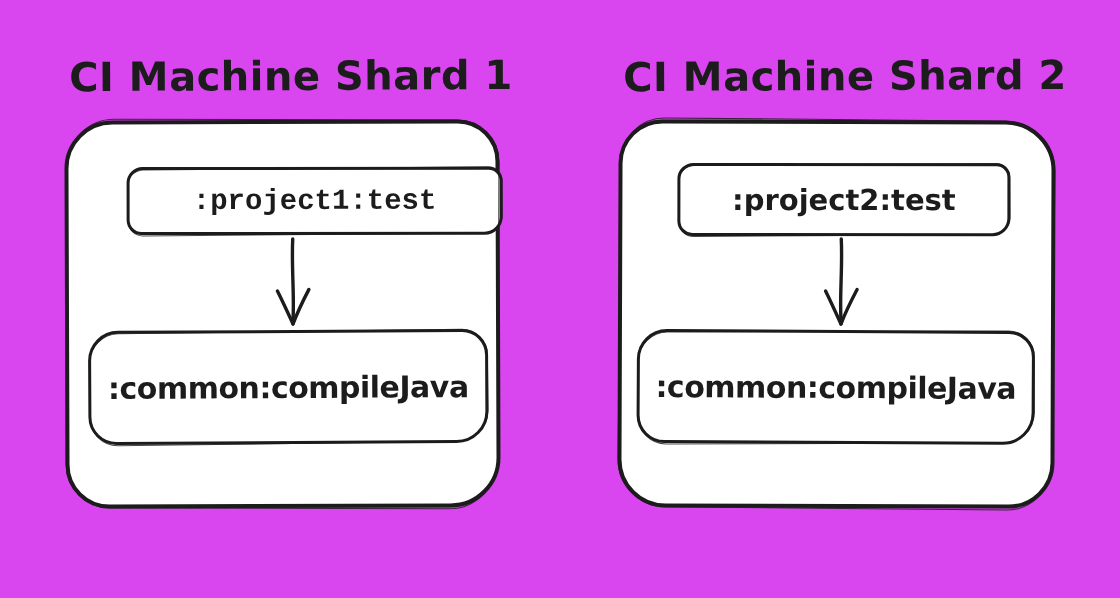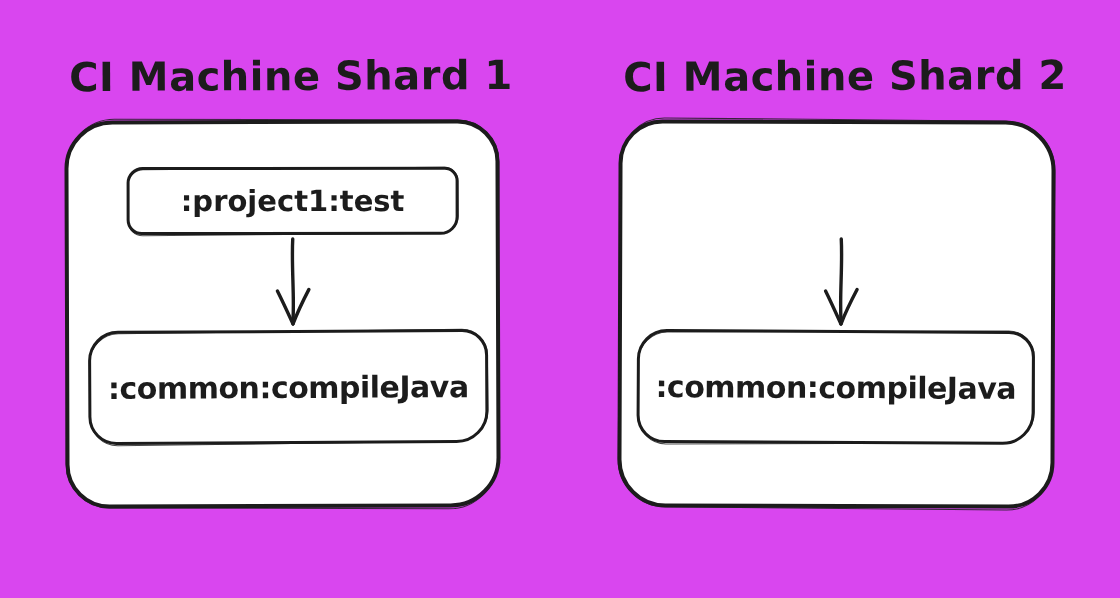--- a/index.html
+++ b/index.html
@@ -86,21 +86,21 @@
     border-radius: inherit;
     transform: rotate(-0.45deg);
     opacity: 0.8;
     pointer-events: none;
   }
 
   .node-test {
     font-size: 29px;
     border-radius: 16px 14px 18px 15px;
   }
-  .s1 .node-test { left: 58px; top: 43px; width: 332px; height: 68px; transform: rotate(0.15deg); }
+  .s1 .node-test { left: 58px; top: 43px; width: 376px; height: 68px; transform: rotate(0.15deg); font-family: Liberation Mono, monospace; }
   .s2 .node-test { left: 55px; top: 39px; width: 333px; height: 73px; transform: rotate(-0.15deg); }
 
   .node-common {
     font-size: 30px;
     letter-spacing: -0.5px;
     border-radius: 30px 26px 32px 28px;
   }
   .s1 .node-common { left: 19px; top: 206px; width: 400px; height: 114px; transform: rotate(-0.1deg); }
   .s2 .node-common { left: 15px; top: 206px; width: 398px; height: 114px; transform: rotate(0.1deg); }
 
@@ -138,20 +138,21 @@
       <path d="M28 88 C33 75 38.5 64 44 53.5"></path>
     </svg>
 
     <div class="node sketch node-common">:common:compileJava</div>
   </div>
 
   <div class="shard-title s2">CI Machine Shard 2</div>
 
   <div class="sketch outer-box s2">
 
+    <div class="node sketch node-test">:project2:test</div>
 
     <svg class="arrow" viewBox="0 0 56 94" aria-hidden="true">
       <path d="M28 3 C29.5 30 26.5 58 28 84"></path>
       <path d="M28 88 C22.5 76 17.5 65 12.5 55"></path>
       <path d="M28 88 C33 75 38.5 64 44 53.5"></path>
     </svg>
 
     <div class="node sketch node-common">:common:compileJava</div>
   </div>
 

